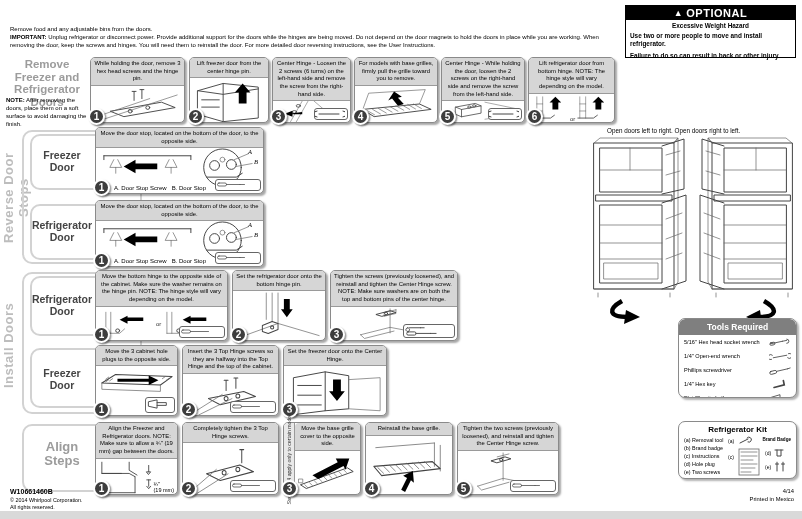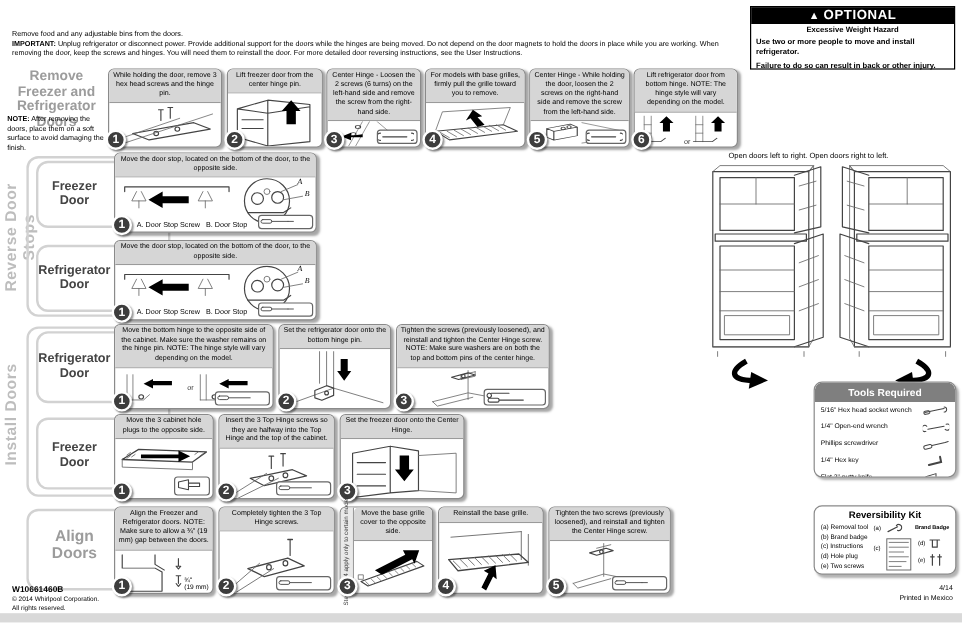--- a/index.html
+++ b/index.html
@@ -359,21 +359,21 @@
         <path class="ln" d="M10 12 L42 6 L42 46 L10 50 Z M42 6 L66 10 L66 44 L42 46"></path>
         <path class="ln" d="M14 20 h24 M14 30 h24 M14 40 h24"></path>
         <path class="lt" d="M66 14 L98 12 L98 46 L66 44"></path>
         <polygon class="blk" points="50,14 58,14 58,26 62,26 54,36 46,26 50,26"></polygon>
       </svg>
     </div>
     <div class="badge">3</div>
   </div>
 
   <div class="bracket" style="left:22px;top:424px;width:120px;height:68px;"></div>
-  <div class="side-label" style="left:30px;top:440px;width:64px;font-size:13px;z-index:1;">Align Doors</div>
+  <div class="side-label" style="left:30px;top:440px;width:64px;font-size:13px;z-index:1;">Align Steps</div>
 
   <div class="panel" style="left:95px;top:422px;width:83px;height:73px;">
     <div class="phead">Align the Freezer and Refrigerator doors. NOTE: Make sure to allow a ¾" (19 mm) gap between the doors.</div>
     <div class="pbody">
       <svg viewBox="0 0 83 44" preserveAspectRatio="none">
         <path class="ln" d="M6 4 v14 h28 l6 4 h-0 M6 18 h20 M40 22 v20 M6 42 h34"></path>
         <path class="ln" d="M34 4 v10 l8 6"></path>
         <path class="ln" d="M54 8 v8 M52 16 h4 l-2 3 z"></path>
         <path class="ln" d="M54 26 v8 M52 26 h4 M52 34 l2 3 l2 -3"></path>
       </svg>
@@ -525,21 +525,21 @@
     </div>
     <div class="toolrow">
       <span class="tname">Flat 2" putty knife</span>
       <svg viewBox="0 0 26 13">
           <path class="ln" d="M3 5 L13 2 L13 12 L3 8 Z M13 6 h10 v3 h-10"></path>
         </svg>
     </div>
   </div>
 
   <div class="kitbox">
-    <div class="kittitle">Reversibility Kit</div>
+    <div class="kittitle">Refrigerator Kit</div>
     <div class="kitcols">
       <div class="kitlist">
         <div>(a) Removal tool</div>
         <div>(b) Brand badge</div>
         <div>(c) Instructions</div>
         <div>(d) Hole plug</div>
         <div>(e) Two screws</div>
       </div>
       <div class="kitfigs">
         <span class="fl" style="left:0;top:2px;">(a)</span>

